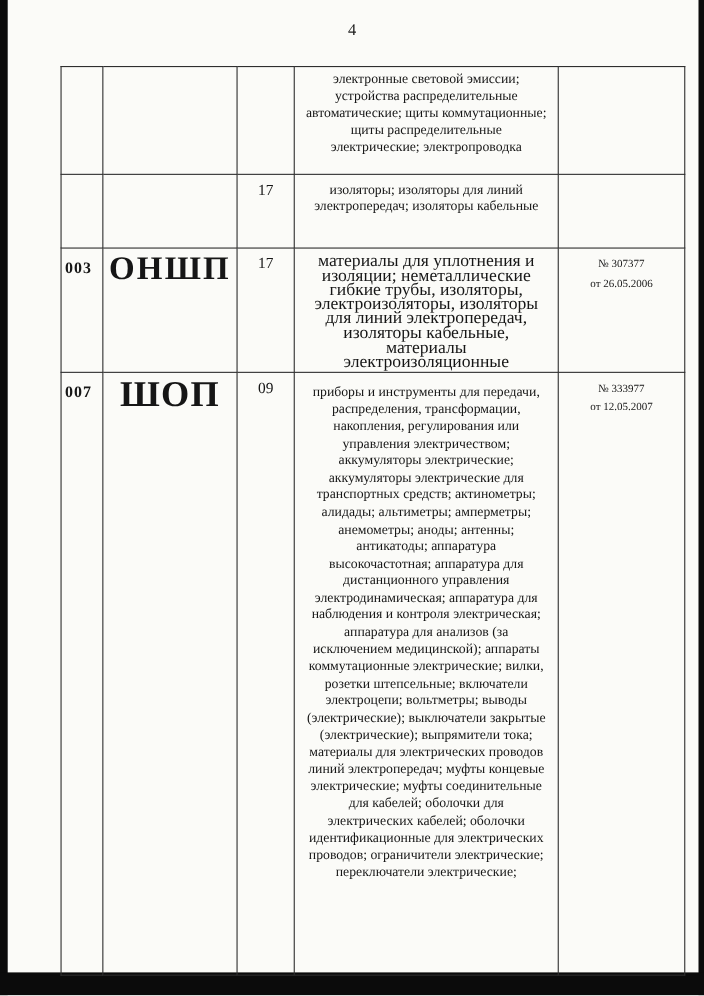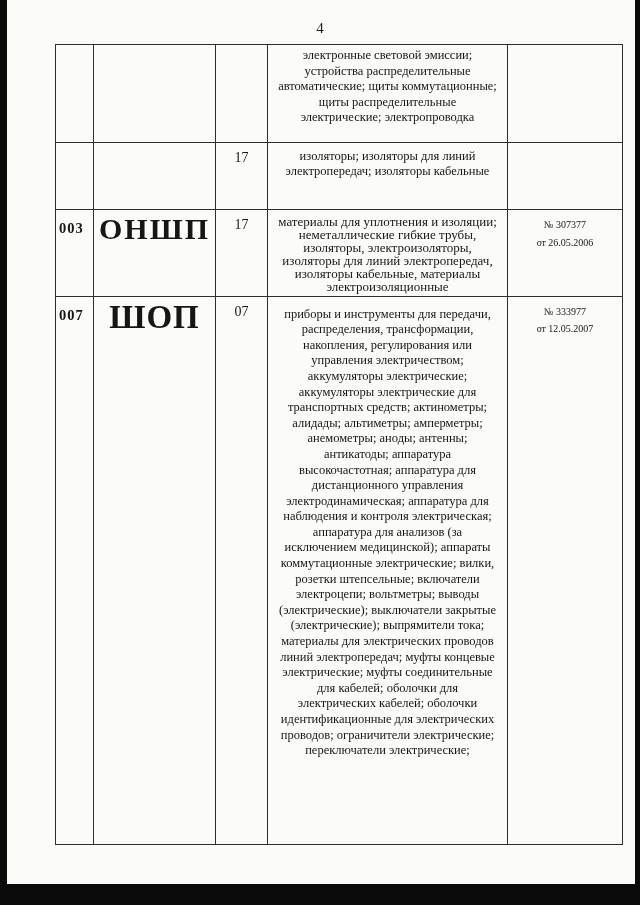--- a/index.html
+++ b/index.html
@@ -14,21 +14,21 @@
     background:#fbfbf8; overflow:hidden;
   }
   .edge-left  { position:absolute; left:0; top:0; width:7px; height:100%; background:#0b0b0b; }
   .edge-right { position:absolute; right:0; top:0; width:5px; height:100%; background:#0b0b0b; }
   .edge-bottom{ position:absolute; left:0; bottom:0; width:100%; height:21px; background:#0b0b0b; }
   .page-number {
     position:absolute; top:20px; left:0; width:100%;
     text-align:center; font-size:15px; color:#1c1c1c;
   }
   table.tm {
-    position:absolute; left:55px; top:44px; width:567px;
+    position:absolute; left:55px; top:60px; width:567px;
     border-collapse:collapse; table-layout:fixed; color:#161616;padding-left:20px;
   }
   table.tm td {
     border:1px solid #2e2e2e;
     vertical-align:top;
     overflow:hidden;
   }
   tr.r1 { height:98px; }
   tr.r2 { height:67px; }
   tr.r3 { height:85px; }
@@ -37,21 +37,21 @@
   td.c-reg  { font-size:14.5px; padding:10px 0 0 3px; letter-spacing:1px;font-weight:bold; }
   td.c-mark { text-align:center; font-weight:bold; }
   tr.r3 td.c-mark { font-size:30px; padding-top:2px; letter-spacing:2px; }
   tr.r4 td.c-mark { font-size:33px; padding-top:2px; letter-spacing:1px; }
 
   td.c-class { text-align:center; font-size:14px; padding-top:7px; }
 
   td.c-goods { text-align:center; font-size:12.5px; padding:2px 9px; }
   tr.r1 td.c-goods { line-height:15.6px; padding-top:3px; }
   tr.r2 td.c-goods { line-height:15.2px; padding-top:6px; }
-  tr.r3 td.c-goods { line-height:13.1px; font-size:13px; padding-top:5px; }
+  tr.r3 td.c-goods { line-height:13.1px; font-size:16px; padding-top:5px; }
   tr.r4 td.c-goods { line-height:15.6px; padding-top:10px; }
 
   td.c-cert { text-align:center; font-size:10px; line-height:17.5px; padding-top:6px; }
 </style>
 </head>
 <body>
 
 <div class="scan">
 
   <div class="edge-left"></div>
@@ -99,21 +99,21 @@
       <td class="c-goods">материалы для уплотнения и изоляции; неметаллические гибкие трубы, изоляторы, электроизоляторы, изоляторы для линий электропередач, изоляторы кабельные, материалы электроизоляционные</td>
       <td class="c-cert">
         <div>№ 307377</div>
         <div>от 26.05.2006</div>
       </td>
     </tr>
 
     <tr class="r4">
       <td class="c-reg">007</td>
       <td class="c-mark">ШОП</td>
-      <td class="c-class">07</td>
+      <td class="c-class">09</td>
       <td class="c-goods">приборы и инструменты для передачи, распределения, трансформации, накопления, регулирования или управления электричеством; аккумуляторы электрические; аккумуляторы электрические для транспортных средств; актинометры; алидады; альтиметры; амперметры; анемометры; аноды; антенны; антикатоды; аппаратура высокочастотная; аппаратура для дистанционного управления электродинамическая; аппаратура для наблюдения и контроля электрическая; аппаратура для анализов (за исключением медицинской); аппараты коммутационные электрические; вилки, розетки штепсельные; включатели электроцепи; вольтметры; выводы (электрические); выключатели закрытые (электрические); выпрямители тока; материалы для электрических проводов линий электропередач; муфты концевые электрические; муфты соединительные для кабелей; оболочки для электрических кабелей; оболочки идентификационные для электрических проводов; ограничители электрические; переключатели электрические;</td>
       <td class="c-cert">
         <div>№ 333977</div>
         <div>от 12.05.2007</div>
       </td>
     </tr>
   </tbody>
     </table>
 
 </div>

